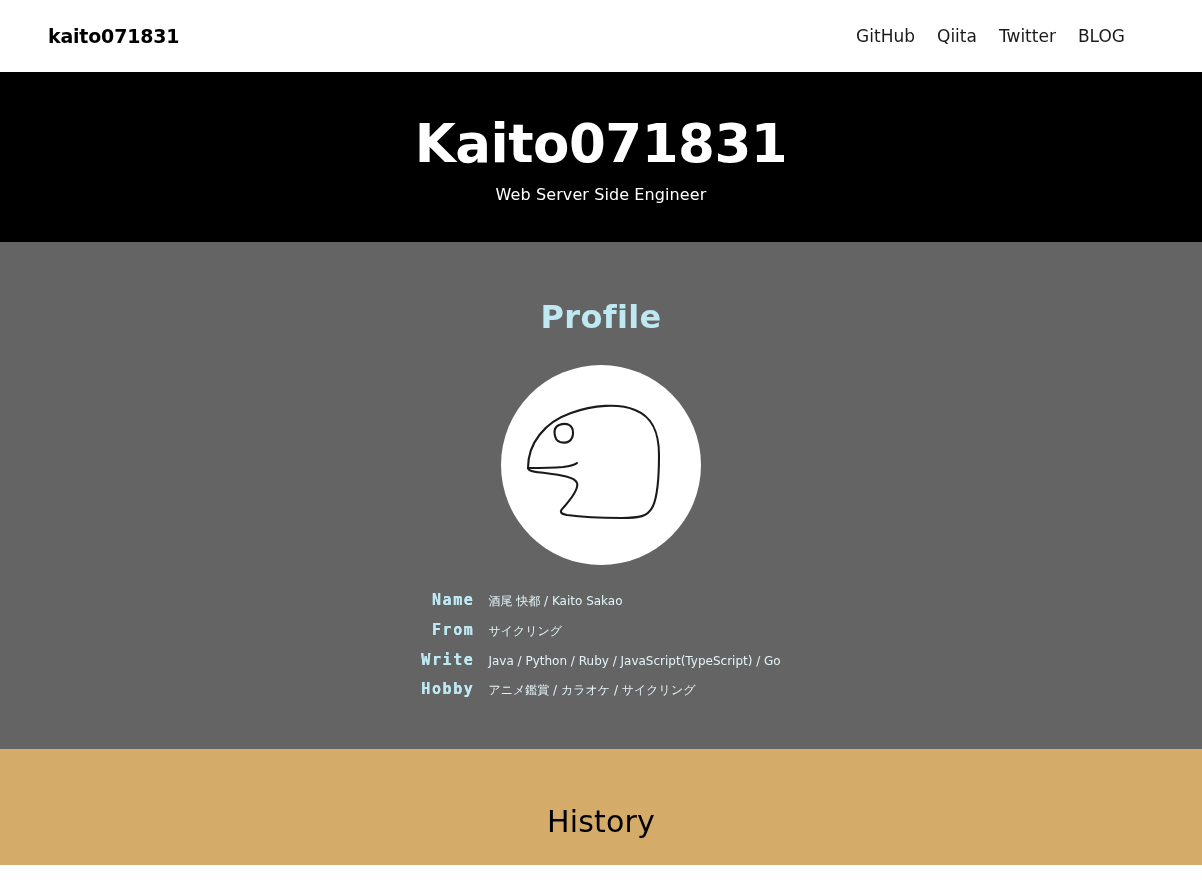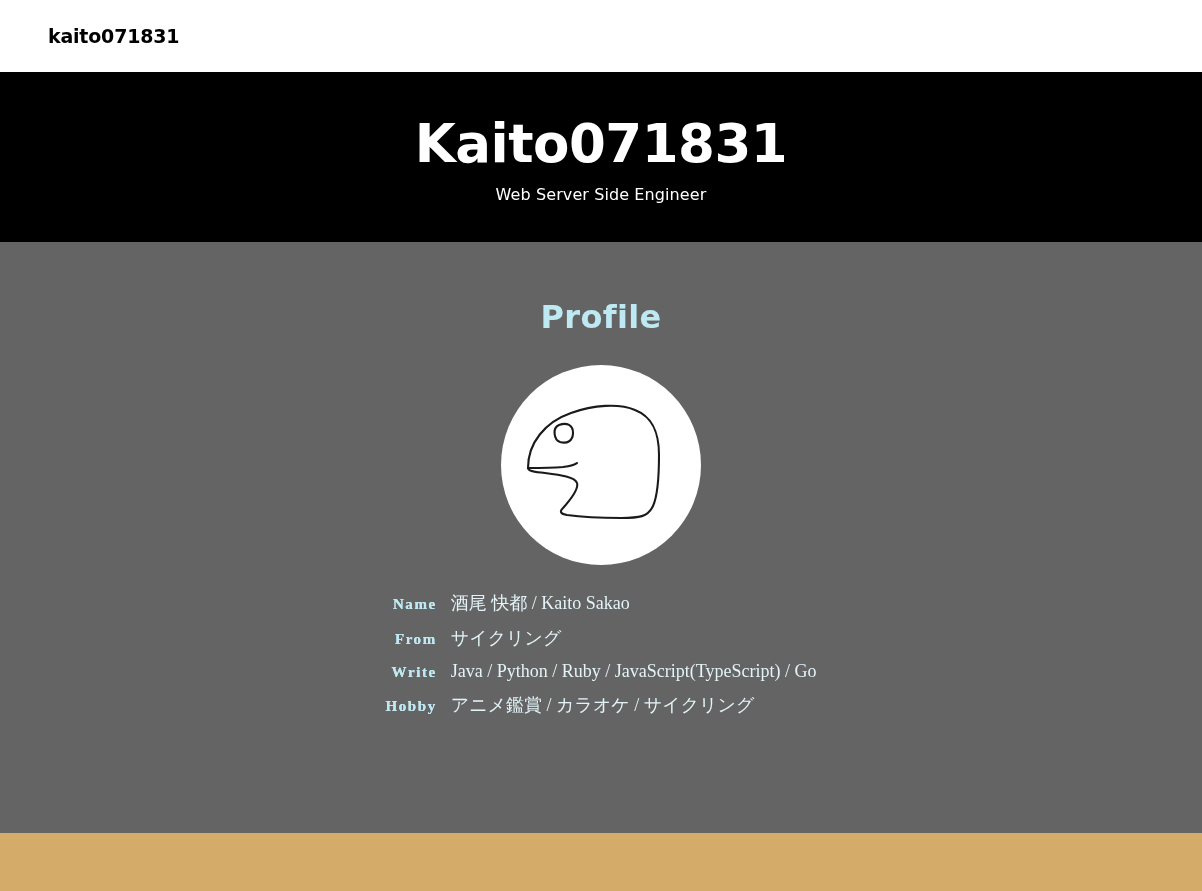--- a/index.html
+++ b/index.html
@@ -67,21 +67,21 @@
   }
   .hero-subtitle {
     font-size: 16px;
     font-weight: normal;
     margin: 0;
     letter-spacing: 0.1px;
   }
 
   
   .profile-section {
-    height: 591px;
+    height: 507px;
     background: #646464;
     display: flex;
     flex-direction: column;
     align-items: center;
     padding-top: 56px;
   }
   .section-title-profile {
     font-size: 32px;
     font-weight: bold;
     color: #bfe9f2;
@@ -100,37 +100,36 @@
     margin-bottom: 26px;
   }
   .avatar-svg { display: block; }
 
   .profile-table {
     border-collapse: collapse;
   }
   .profile-table td {
     padding: 0;
     vertical-align: baseline;
-    font-family: Liberation Serif, serif;
   }
   .profile-row-label {
     text-align: right;
     padding-right: 14px !important;
     padding-bottom: 11px !important;
     font-size: 15px;
     font-weight: bold;
     color: #bfe9f2;
     letter-spacing: 1.6px;
     white-space: nowrap;
     
     font-family: "DejaVu Sans Mono", "Liberation Mono", monospace;
     text-shadow: 0 0 0 #bfe9f2;
   }
   .profile-row-value {
-    font-size: 18px;
+    font-size: 12px;
     color: #e3f3f7;
     padding-bottom: 11px !important;
     white-space: nowrap;
   }
 
   
   .history-section {
     height: 116px;
     background: #d5ab6a;
     display: flex;
@@ -144,20 +143,26 @@
     margin: 0 0 26px 0;
     letter-spacing: 0.2px;
   }
 </style>
 </head>
 <body>
 
 <nav class="navbar">
   <a class="navbar-brand" href="#">kaito071831</a>
 
+  <div class="navbar-links">
+    <a class="navbar-link" href="#">GitHub</a>
+    <a class="navbar-link" href="#">Qiita</a>
+    <a class="navbar-link" href="#">Twitter</a>
+    <a class="navbar-link" href="#">BLOG</a>
+  </div>
 </nav>
 
 <header class="hero">
   <h1 class="hero-title">Kaito071831</h1>
   <p class="hero-subtitle">Web Server Side Engineer</p>
 </header>
 
 <section class="profile-section">
   <h2 class="section-title-profile">Profile</h2>
 

